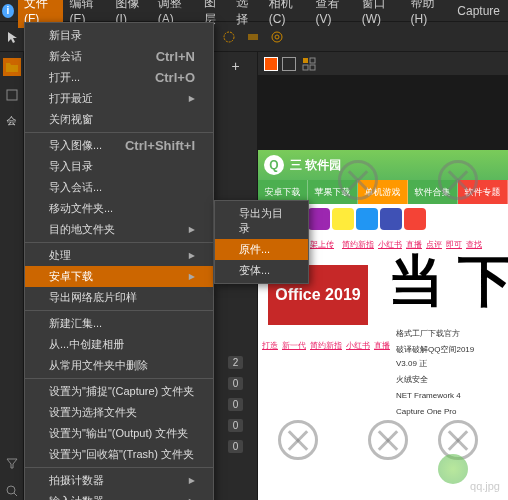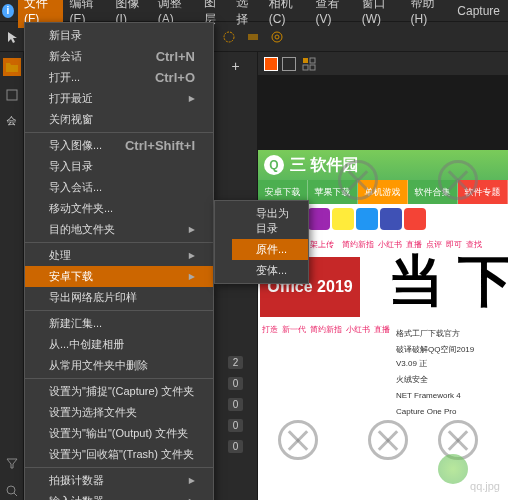--- a/index.html
+++ b/index.html
@@ -14,54 +14,54 @@
 .tool-icon { width: 18px; height: 18px; display: flex; align-items: center; justify-content: center; cursor: pointer; }
 
 .dropdown { position: absolute; top: 22px; left: 24px; width: 190px; background: #3a3a3a; border: 1px solid #555; box-shadow: 2px 2px 8px rgba(0,0,0,0.5); z-index: 100; }
 .menu-group { border-bottom: 1px solid #555; padding: 2px 0; }
 .menu-group:last-child { border-bottom: none; }
 .menu-item { display: flex; justify-content: space-between; align-items: center; padding: 3px 18px 3px 24px; cursor: pointer; font-size: 11px; color: #ddd; line-height: 15px; }
 .menu-item.highlighted { background: #cc6600; color: #fff; }
 .menu-shortcut { color: #aaa; font-size: 13px; font-weight: bold; }
 .submenu-arrow { font-size: 8px; color: #aaa; }
 
-.submenu { position: absolute; top: 200px; left: 214px; width: 95px; background: #3a3a3a; border: 1px solid #555; box-shadow: 2px 2px 8px rgba(0,0,0,0.5); z-index: 101; padding-left: 17px; }
+.submenu { position: absolute; top: 200px; left: 214px; width: 95px; background: #3a3a3a; border: 1px solid #555; box-shadow: 2px 2px 8px rgba(0,0,0,0.5); z-index: 101; }
 
 .left-panel { position: absolute; left: 0; top: 52px; width: 24px; height: 448px; background: #2a2a2a; border-right: 1px solid #1a1a1a; display: flex; flex-direction: column; gap: 10px; padding-top: 6px; align-items: center; }
 .left-tool { width: 18px; height: 18px; cursor: pointer; display: flex; align-items: center; justify-content: center; }
 .left-tool.active { background: #cc6600; }
 
 .mid-panel { position: absolute; left: 214px; top: 52px; width: 44px; height: 448px; background: #2a2a2a; border-right: 1px solid #1a1a1a; padding-top: 6px; display: flex; flex-direction: column; align-items: center; gap: 6px; }
 .plus-btn { width: 18px; height: 18px; color: #ccc; font-size: 14px; cursor: pointer; text-align: center; }
 .counter { font-size: 10px; background: #444; padding: 1px 5px; border-radius: 2px; margin: 1px 0; }
 
 .canvas-area { position: absolute; left: 258px; top: 52px; right: 0; bottom: 0; background: #1a1a1a; }
 .canvas-toolbar { height: 24px; background: #2a2a2a; display: flex; align-items: center; padding: 0 6px; gap: 4px; border-bottom: 1px solid #1a1a1a; }
 .color-box { width: 14px; height: 14px; }
 .color-box.red { background: #ff5500; border: 1px solid #fff; }
 .color-box.outline { border: 1px solid #999; background: transparent; }
 
 .preview { position: absolute; left: 258px; top: 150px; width: 250px; height: 350px; background: #fff; overflow: hidden; }
 .preview-header { height: 30px; background: linear-gradient(#7acb5a, #5cb85c); display: flex; align-items: center; padding: 0 6px; gap: 6px; }
 .preview-logo { width: 20px; height: 20px; background: #fff; border-radius: 50%; display: flex; align-items: center; justify-content: center; color: #5cb85c; font-size: 12px; font-weight: bold; }
-.preview-title { color: #fff; font-size: 16px; font-weight: bold; }
+.preview-title { color: #fff; font-size: 12px; font-weight: bold; }
 .watermark-x { position: absolute; width: 40px; height: 40px; border: 3px solid rgba(120,120,120,0.5); border-radius: 50%; display: flex; align-items: center; justify-content: center; }
 .watermark-x::before, .watermark-x::after { content: ''; position: absolute; width: 26px; height: 3px; background: rgba(120,120,120,0.5); }
 .watermark-x::before { transform: rotate(45deg); }
 .watermark-x::after { transform: rotate(-45deg); }
 .big-text { position: absolute; font-size: 56px; font-weight: bold; color: #000; font-family: SimSun, serif; }
 .nav-row { height: 24px; background: #4CAF50; display: flex; }
 .nav-cell { flex: 1; display: flex; align-items: center; justify-content: center; font-size: 9px; color: #fff; border-right: 1px solid rgba(255,255,255,0.3); }
 .nav-cell.orange { background: #ff9800; }
 .nav-cell.red { background: #f44336; }
 .icon-row { display: flex; padding: 4px 2px; gap: 2px; background: #fff; }
 .app-icon { width: 22px; height: 22px; border-radius: 4px; }
 .content-links { padding: 4px; font-size: 8px; line-height: 13px; color: #e91e63; background: #fff; }
-.content-links span { margin-right: 4px; }
-.office-block { width: 100px; height: 60px; background: #c62828; color: #fff; font-size: 16px; font-weight: bold; display: flex; align-items: center; justify-content: center; margin: 2px; }
+.content-links span { margin-right: 4px; text-decoration: underline; }
+.office-block { width: 100px; height: 60px; background: #c62828; color: #fff; font-size: 16px; font-weight: bold; display: flex; align-items: center; justify-content: center; margin: 10px; }
 .download-panel { position: absolute; right: 12px; top: 176px; width: 100px; font-size: 8px; line-height: 14px; }
 .download-panel div { color: #333; padding: 1px 0; }
 .filename { position: absolute; bottom: 8px; right: 8px; font-size: 11px; color: #ccc; }
 .wm-logo { position: absolute; bottom: 16px; right: 40px; width: 30px; height: 30px; background: radial-gradient(circle, #8ad85b, #5cb85c); border-radius: 50%; opacity: 0.6; }
 </style>
 </head>
 <body>
 
 <div class="menubar">
   <div class="logo">i</div>

